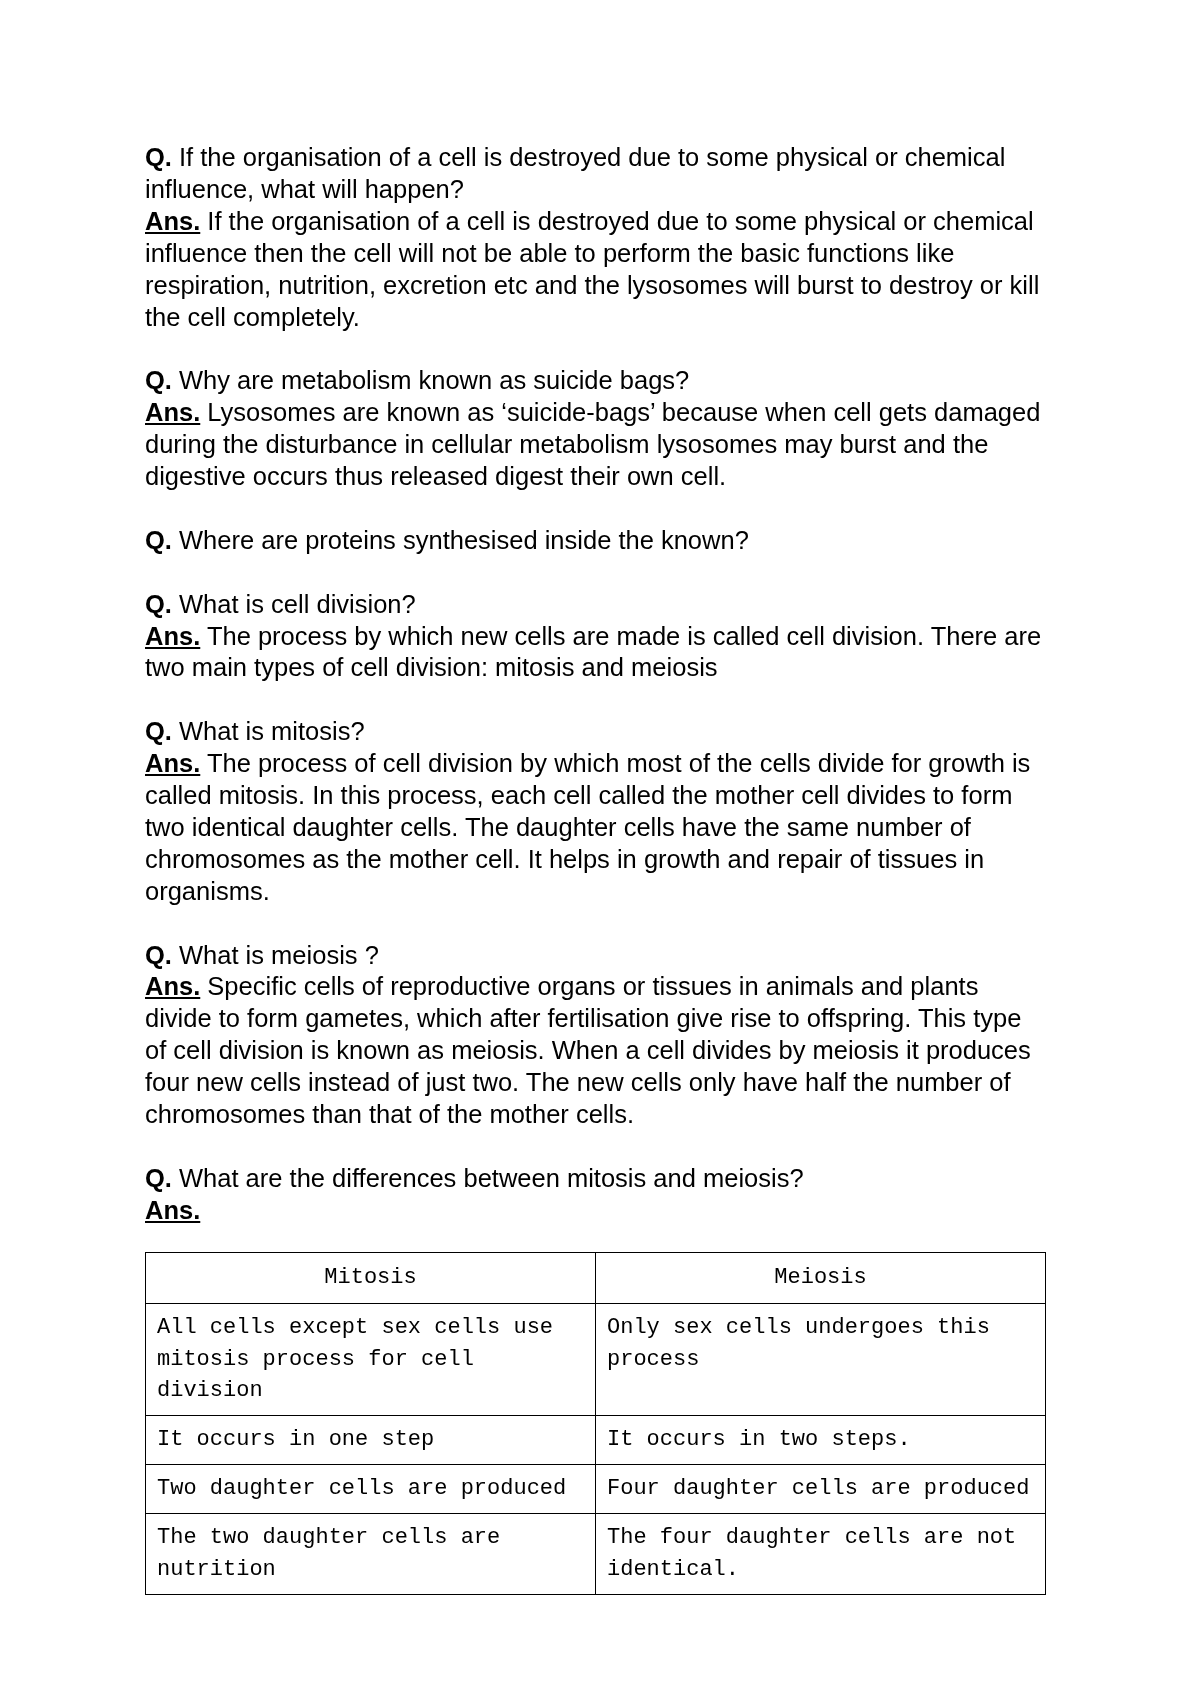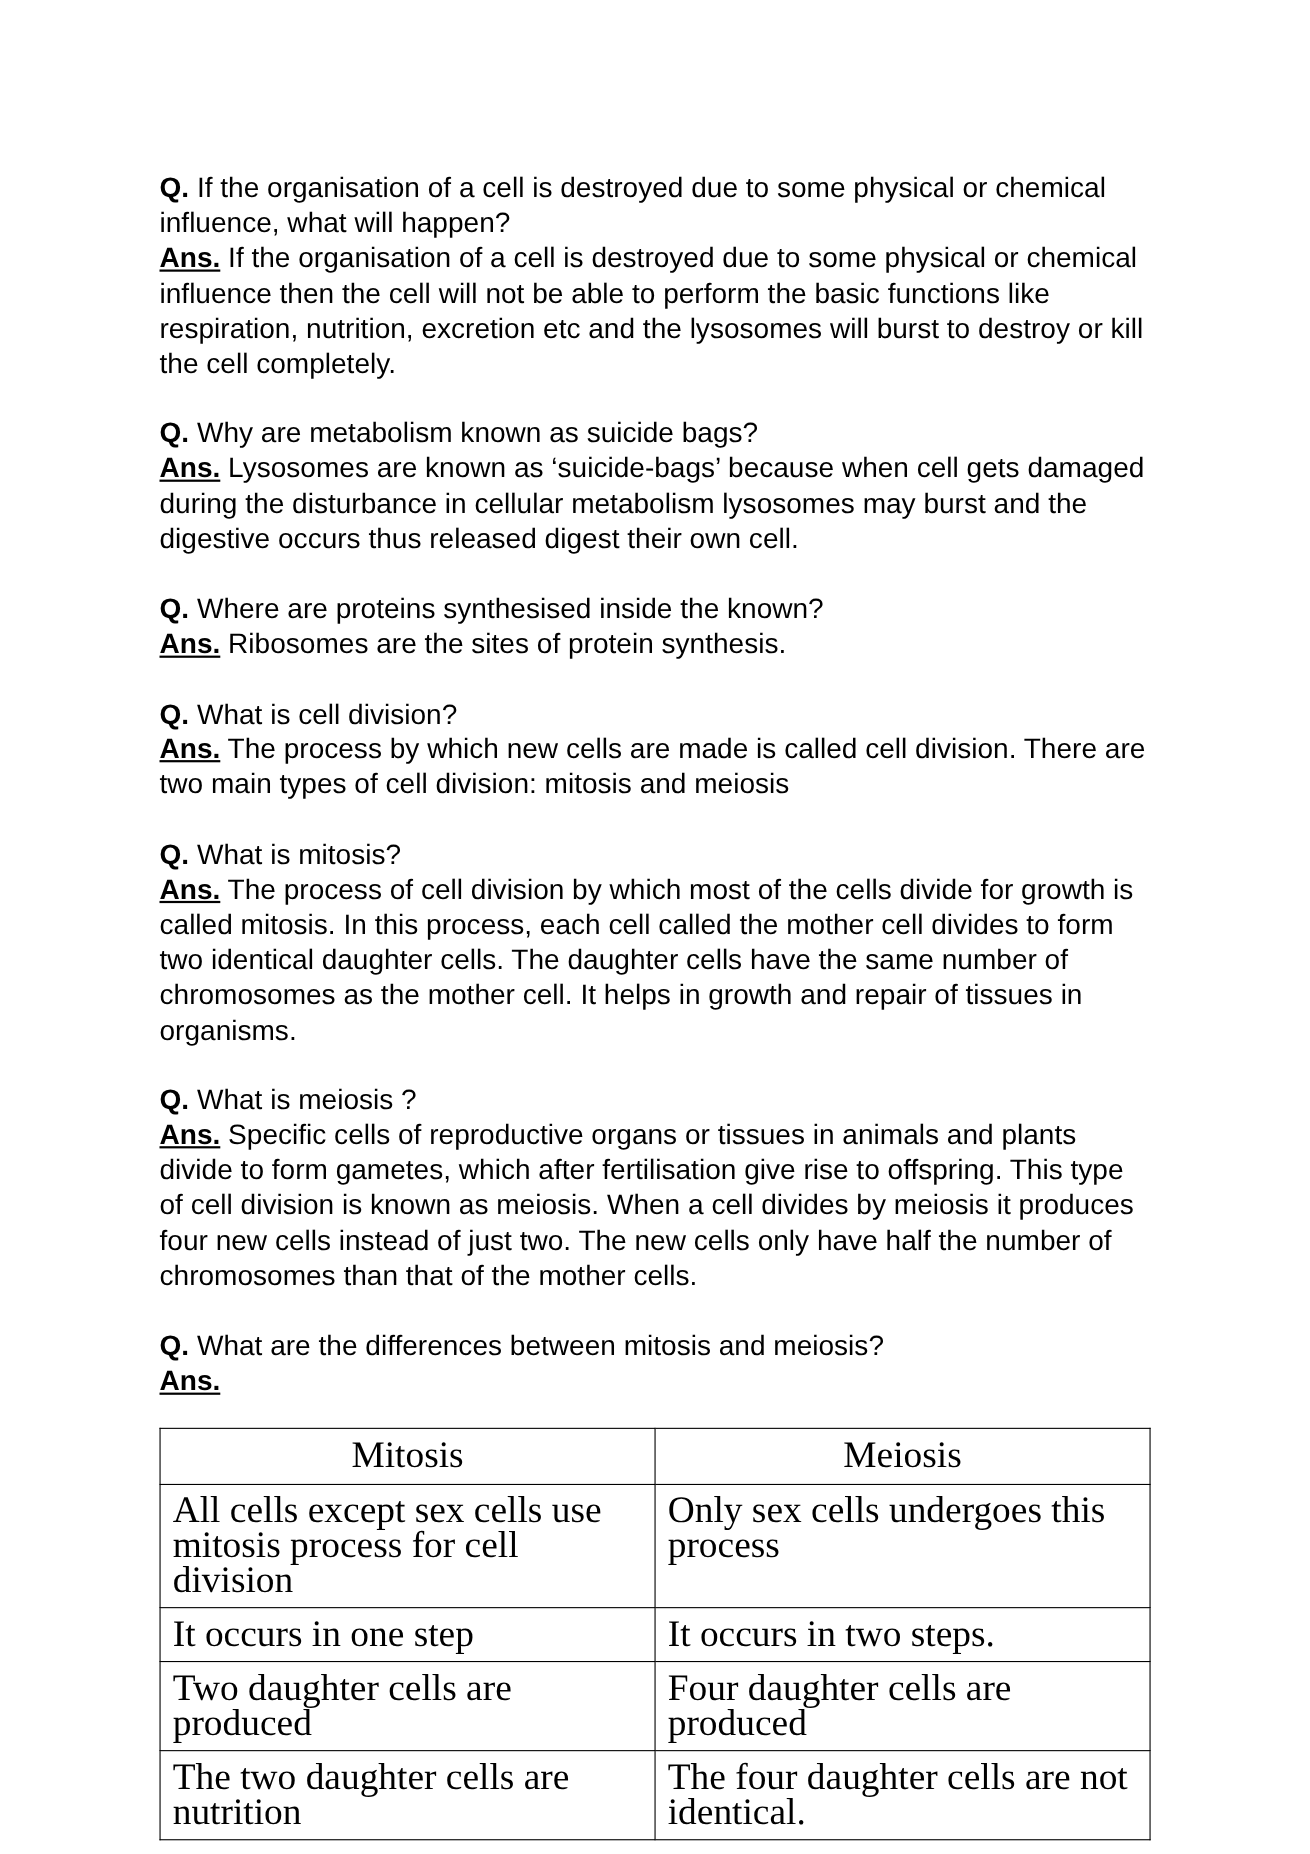--- a/index.html
+++ b/index.html
@@ -15,21 +15,20 @@
     box-sizing: border-box;
     padding: 142px 145px 0 145px;
     font-family: "Liberation Sans", sans-serif;
     font-size: 25.5px;
     line-height: 31.9px;
     color: #000000;
     overflow: hidden;
   }
   .content {
     width: 901px;
-    margin-top: 14px;
   }
   .qa-block {
     margin: 0 0 31.9px 0;
   }
   .qa-block:last-of-type {
     margin-bottom: 0;
   }
   .qa-block p {
     margin: 0;
   }
@@ -42,23 +41,23 @@
   }
   table.cmp {
     border-collapse: collapse;
     table-layout: fixed;
     width: 901px;
     margin-top: 25px;
   }
   table.cmp th,
   table.cmp td {
     border: 1.5px solid #000000;
-    font-size: 34px;
+    font-size: 22px;
     line-height: 31.9px;
-    font-family: Liberation Serif, serif;
+    font-family: Liberation Mono, monospace;
   }
   table.cmp th {
     font-weight: normal;
     text-align: center;
     vertical-align: middle;
     padding: 9px 11px;
   }
   table.cmp td {
     text-align: left;
     vertical-align: top;
@@ -76,21 +75,20 @@
       <p><span class="ans-label">Ans.</span> <span>If the organisation of a cell is destroyed due to some physical or chemical influence then the cell will not be able to perform the basic functions like respiration, nutrition, excretion etc and the lysosomes will burst to destroy or kill the cell completely.</span></p>
     </section>
 
     <section class="qa-block">
       <p><span class="q-label">Q.</span> <span>Why are metabolism known as suicide bags?</span></p>
       <p><span class="ans-label">Ans.</span> <span>Lysosomes are known as ‘suicide-bags’ because when cell gets damaged during the disturbance in cellular metabolism lysosomes may burst and the digestive occurs thus released digest their own cell.</span></p>
     </section>
 
     <section class="qa-block">
       <p><span class="q-label">Q.</span> <span>Where are proteins synthesised inside the known?</span></p>
-      <p><span class="ans-label">Ans.</span> <span>Ribosomes are the sites of protein synthesis.</span></p>
     </section>
 
     <section class="qa-block">
       <p><span class="q-label">Q.</span> <span>What is cell division?</span></p>
       <p><span class="ans-label">Ans.</span> <span>The process by which new cells are made is called cell division. There are two main types of cell division: mitosis and meiosis</span></p>
     </section>
 
     <section class="qa-block">
       <p><span class="q-label">Q.</span> <span>What is mitosis?</span></p>
       <p><span class="ans-label">Ans.</span> <span>The process of cell division by which most of the cells divide for growth is called mitosis. In this process, each cell called the mother cell divides to form two identical daughter cells. The daughter cells have the same number of chromosomes as the mother cell. It helps in growth and repair of tissues in organisms.</span></p>

